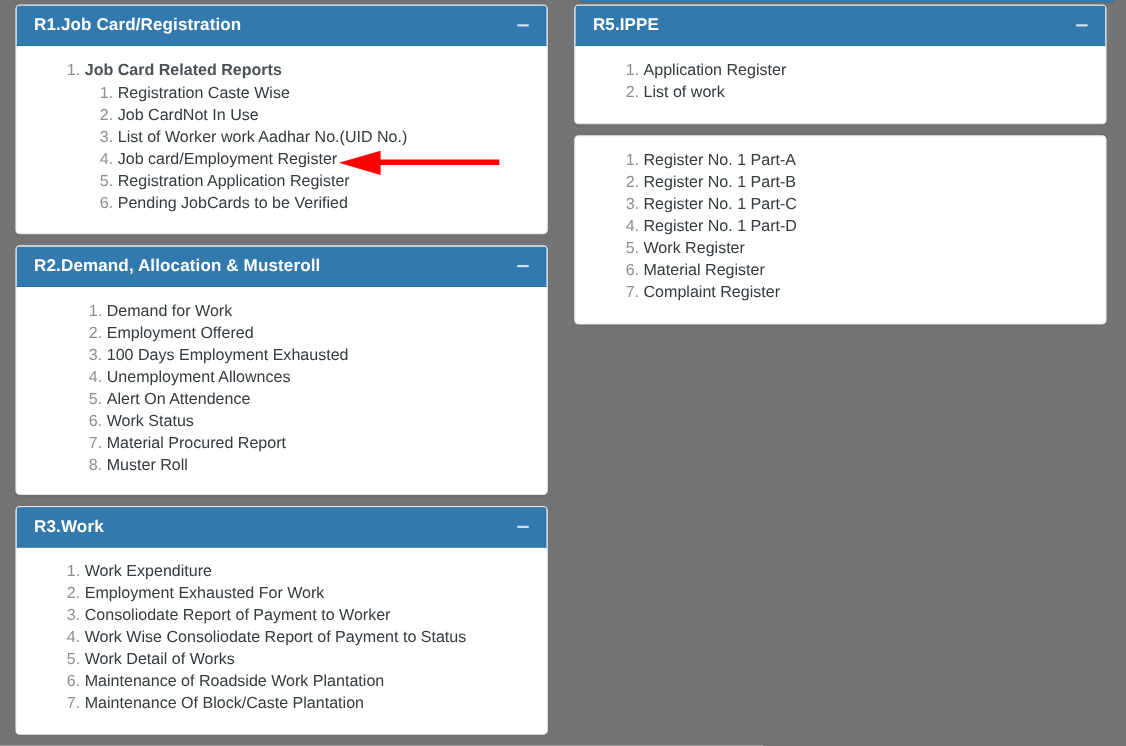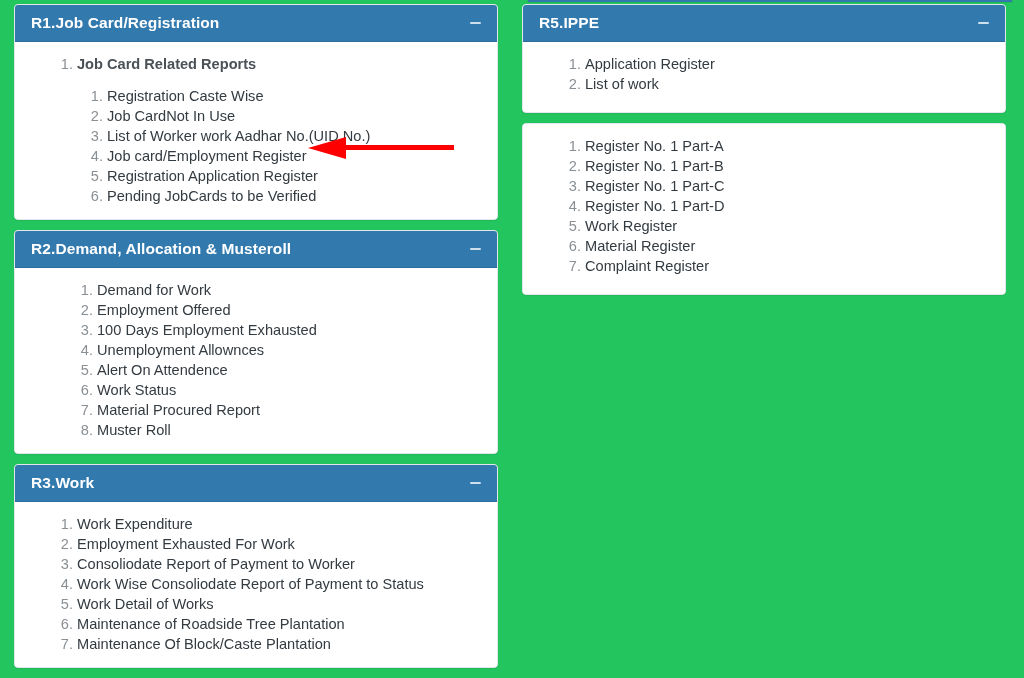--- a/index.html
+++ b/index.html
@@ -8,21 +8,21 @@
     margin: 0; padding: 0;
     width: 1024px; height: 678px;
     overflow: hidden;
     background: #f0f2f5;
     font-family: "Liberation Sans", "DejaVu Sans", sans-serif;
   }
 
   #page {
     position: relative;
     width: 1024px; height: 678px;
-    background: #22c55e;
+    background: #737373;
     overflow: hidden;
   }
 
   
   .top-sliver {
     position: absolute;
     top: -6px; left: 528px;
     width: 484px; height: 8px;
     background: #3279ae;
     border-radius: 3px 3px 0 0;
@@ -107,21 +107,21 @@
   }
   ol.rlist > li > .txt {
     color: #333a40;
     font-size: 14.6px;
   }
   ol.rlist > li.parent > .txt {
     font-weight: bold;
     color: #4a5157;
   }
   ol.rlist ol.rlist {
-    margin-top: 12px;
+    margin-top: 1px;
     padding-left: 30px;
   }
 
   
   .annotation-arrow {
     position: absolute;
     left: 306px;
     top: 136px;
     width: 150px;
     height: 24px;
@@ -184,21 +184,21 @@
               <span class="bar"></span>
             </span>
           </div>
           <div class="panel-body">
             <ol class="rlist">
               <li><span class="txt">Work Expenditure</span></li>
               <li><span class="txt">Employment Exhausted For Work</span></li>
               <li><span class="txt">Consoliodate Report of Payment to Worker</span></li>
               <li><span class="txt">Work Wise Consoliodate Report of Payment to Status</span></li>
               <li><span class="txt">Work Detail of Works</span></li>
-              <li><span class="txt">Maintenance of Roadside Tree Plantation</span></li>
+              <li><span class="txt">Maintenance of Roadside Work Plantation</span></li>
               <li><span class="txt">Maintenance Of Block/Caste Plantation</span></li>
             </ol>
           </div>
         </div>
       </div>
     <div class="col" id="col-1">
         <div class="panel">
           <div class="panel-heading">
             <span class="panel-title">R5.IPPE</span>
             <span class="collapse-toggle">

